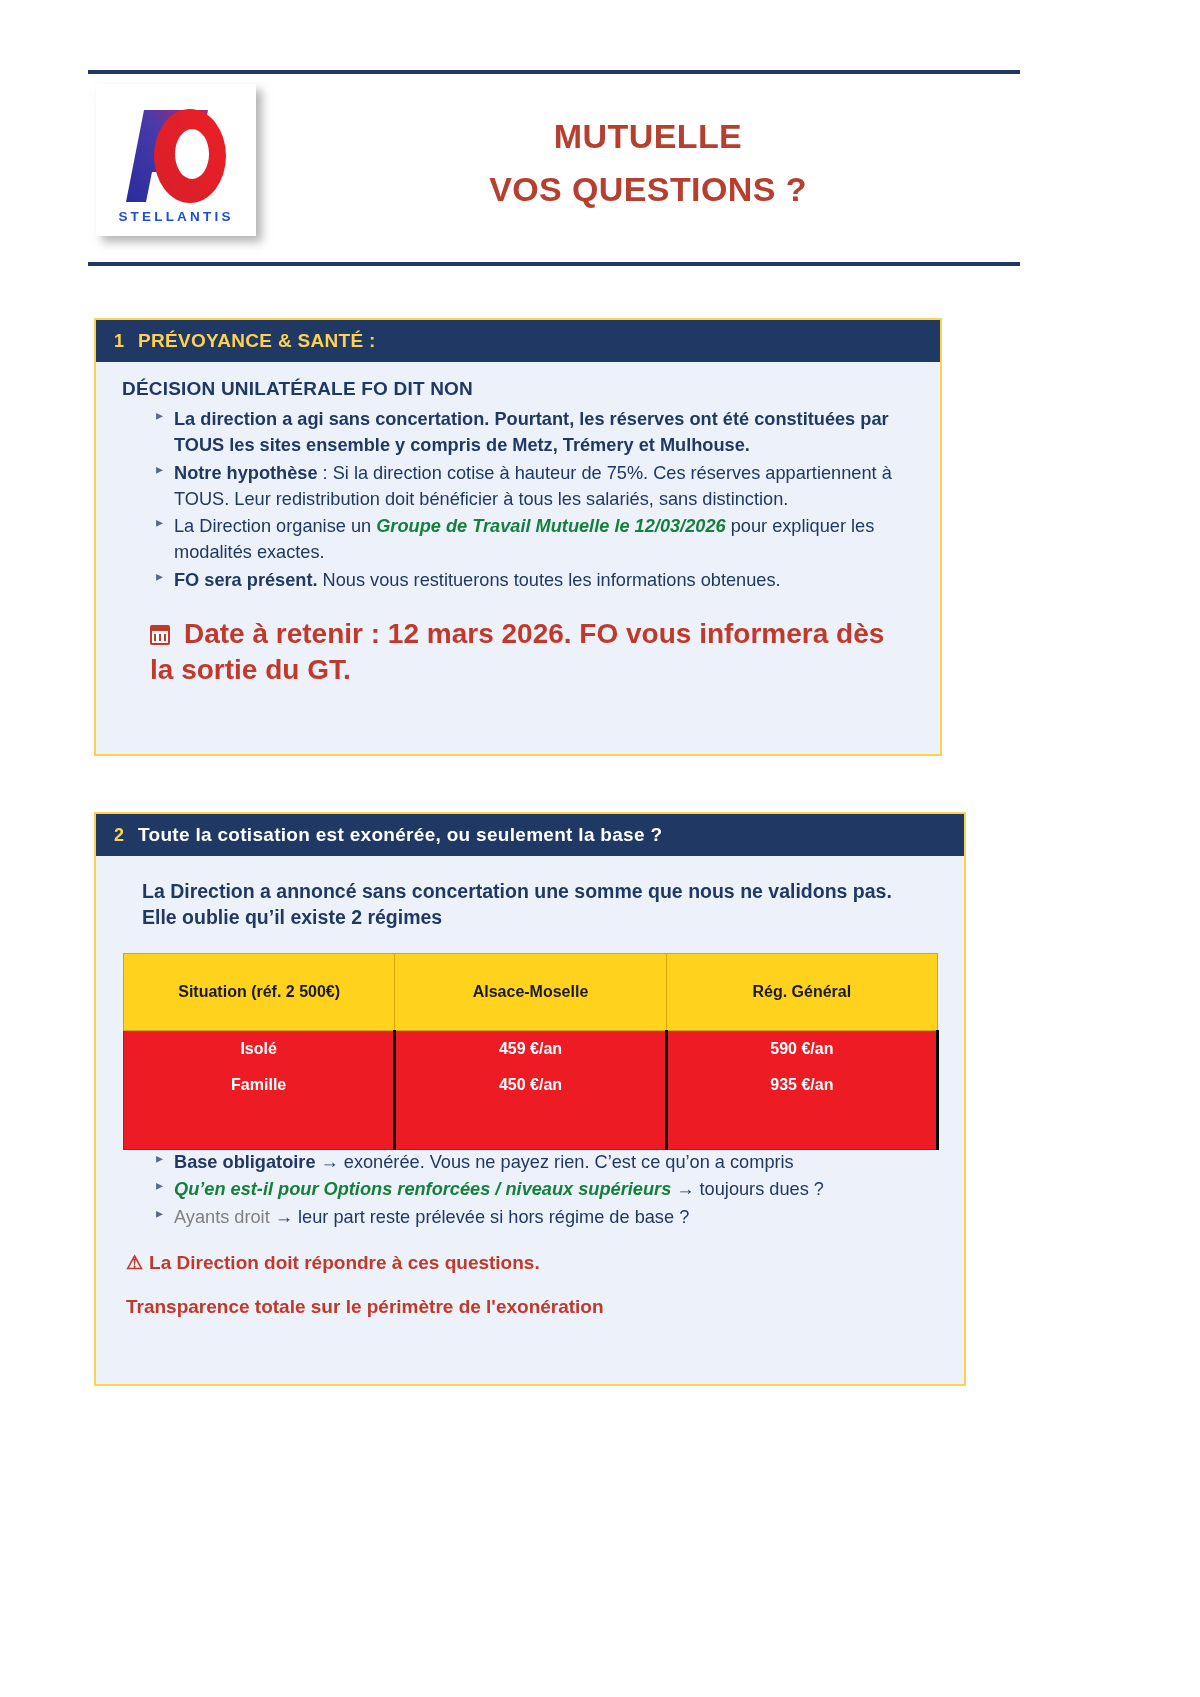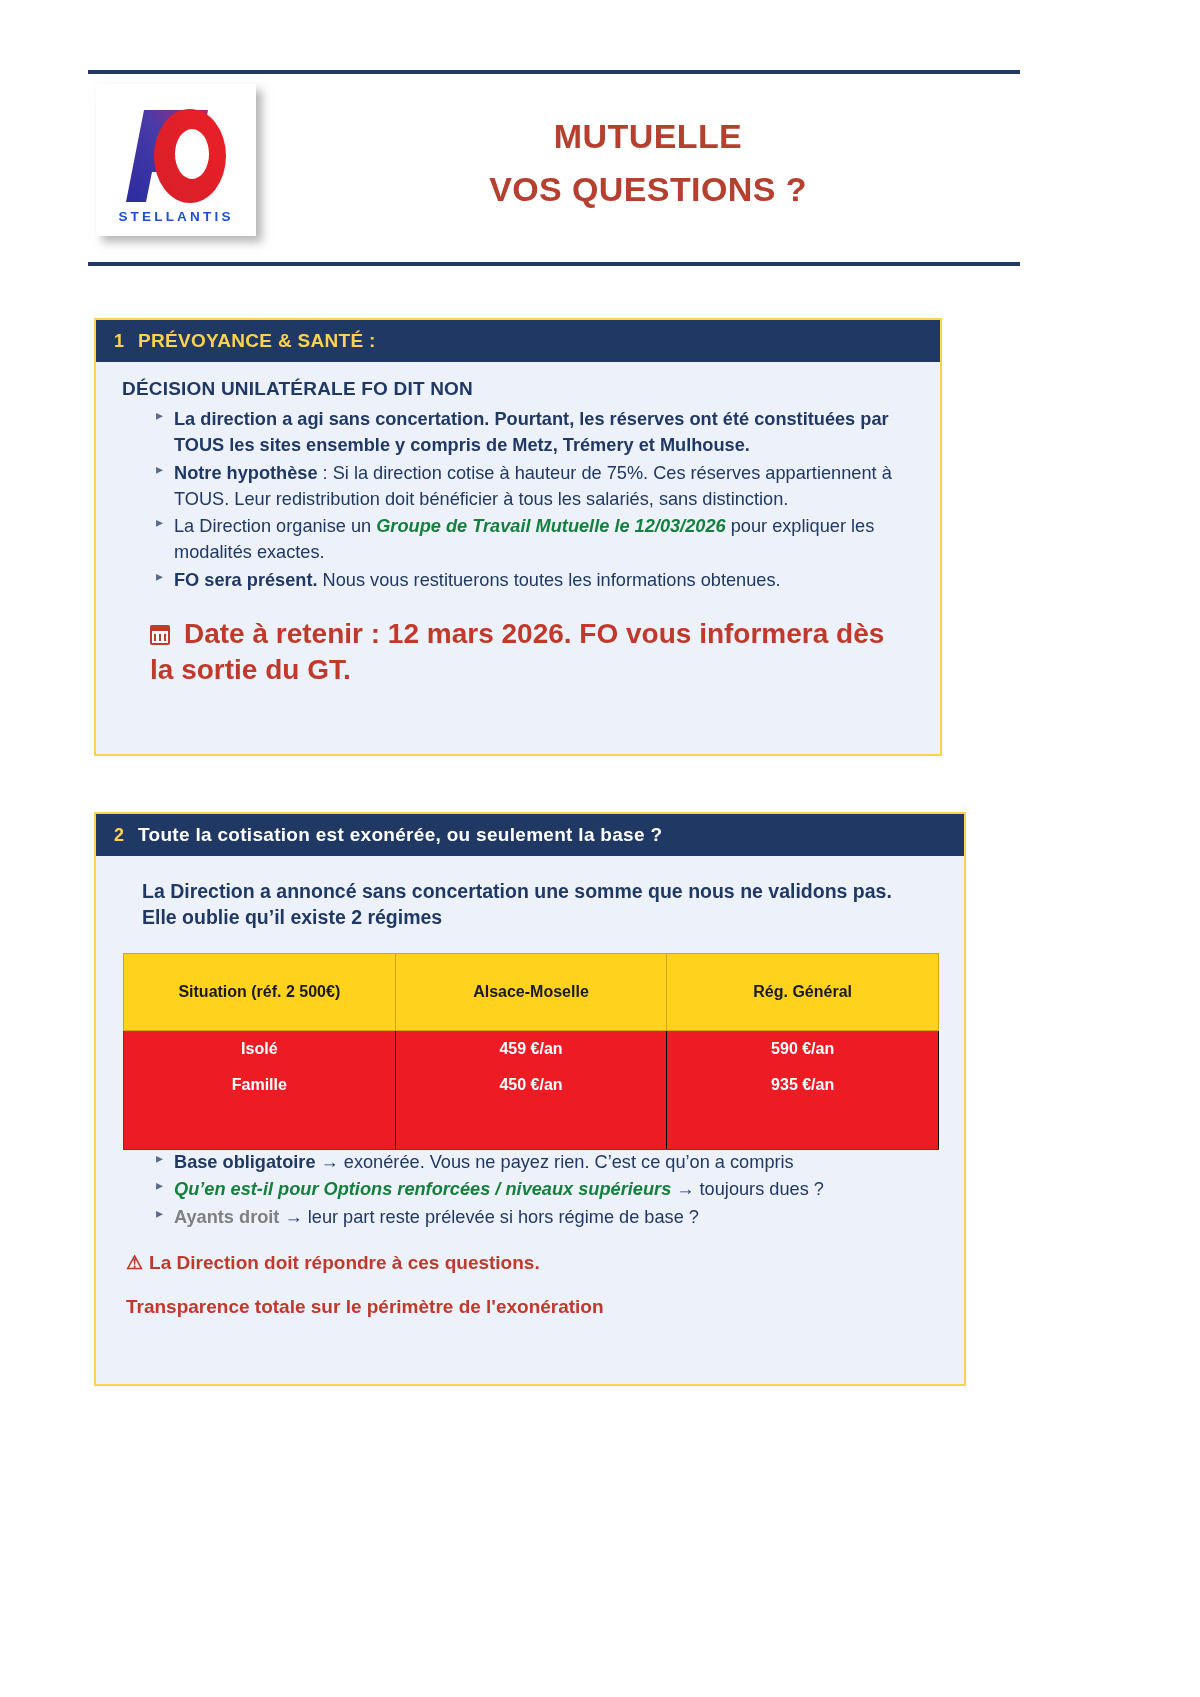--- a/index.html
+++ b/index.html
@@ -156,21 +156,21 @@
   ul.bullets > li::before {
     content: "\25B8";
     position: absolute;
     left: 0;
     top: -1px;
     font-size: 14px;
     color: #5a6a8c;
   }
   .b-navy { font-weight: bold; color: #1f3864; }
   .b-red  { font-weight: bold; color: #15803d; font-style: italic; }
-  .b-gray { font-weight: bold; color: #808080; text-align: right; }
+  .b-gray { font-weight: normal; color: #808080; text-align: right; }
   .reg    { font-weight: normal; color: #1f3864; }
 
   .callout {
     margin-top: 22px;
     color: #c0392b;
     font-size: 28px;
     font-weight: bold;
     line-height: 1.3;
     padding: 0 28px;
   }
@@ -231,21 +231,21 @@
     text-align: center;
     vertical-align: middle;
   }
   table.rates td {
     background: #ed1c24;
     color: #ffffff;
     font-size: 16px;
     font-weight: bold;
     height: 34px;
     border-left: 1px solid #c41219;
-    border-right: 1px solid #000000;
+    border-right: 3px solid #000000;
     text-align: center;
     vertical-align: middle;
   }
   table.rates tr.pad td {
     height: 44px;
   }
   table.rates tr:last-child td {
     border-bottom: 1px solid #c41219;
   }
 

